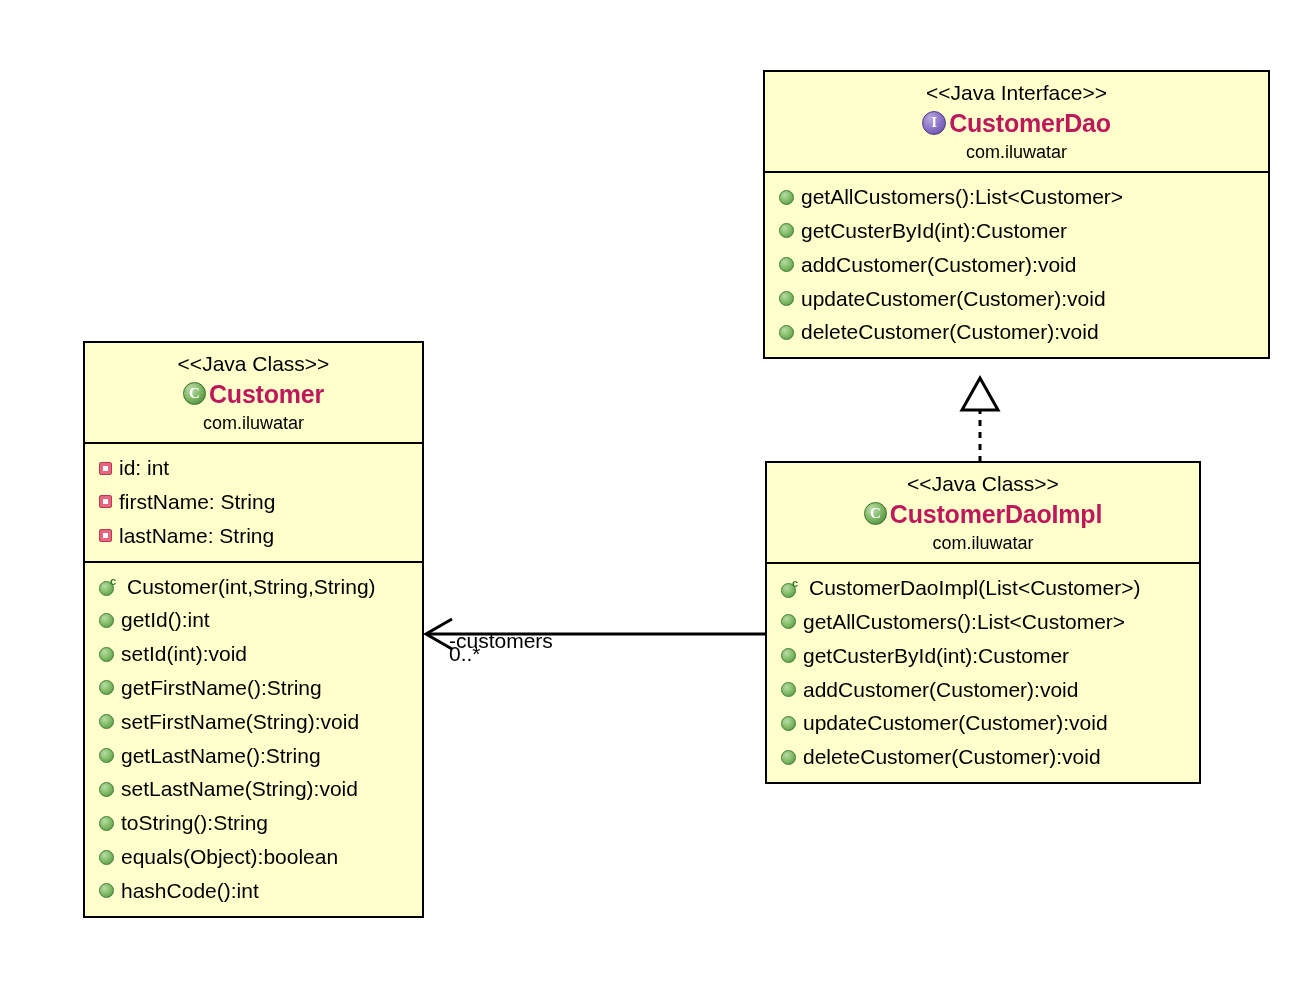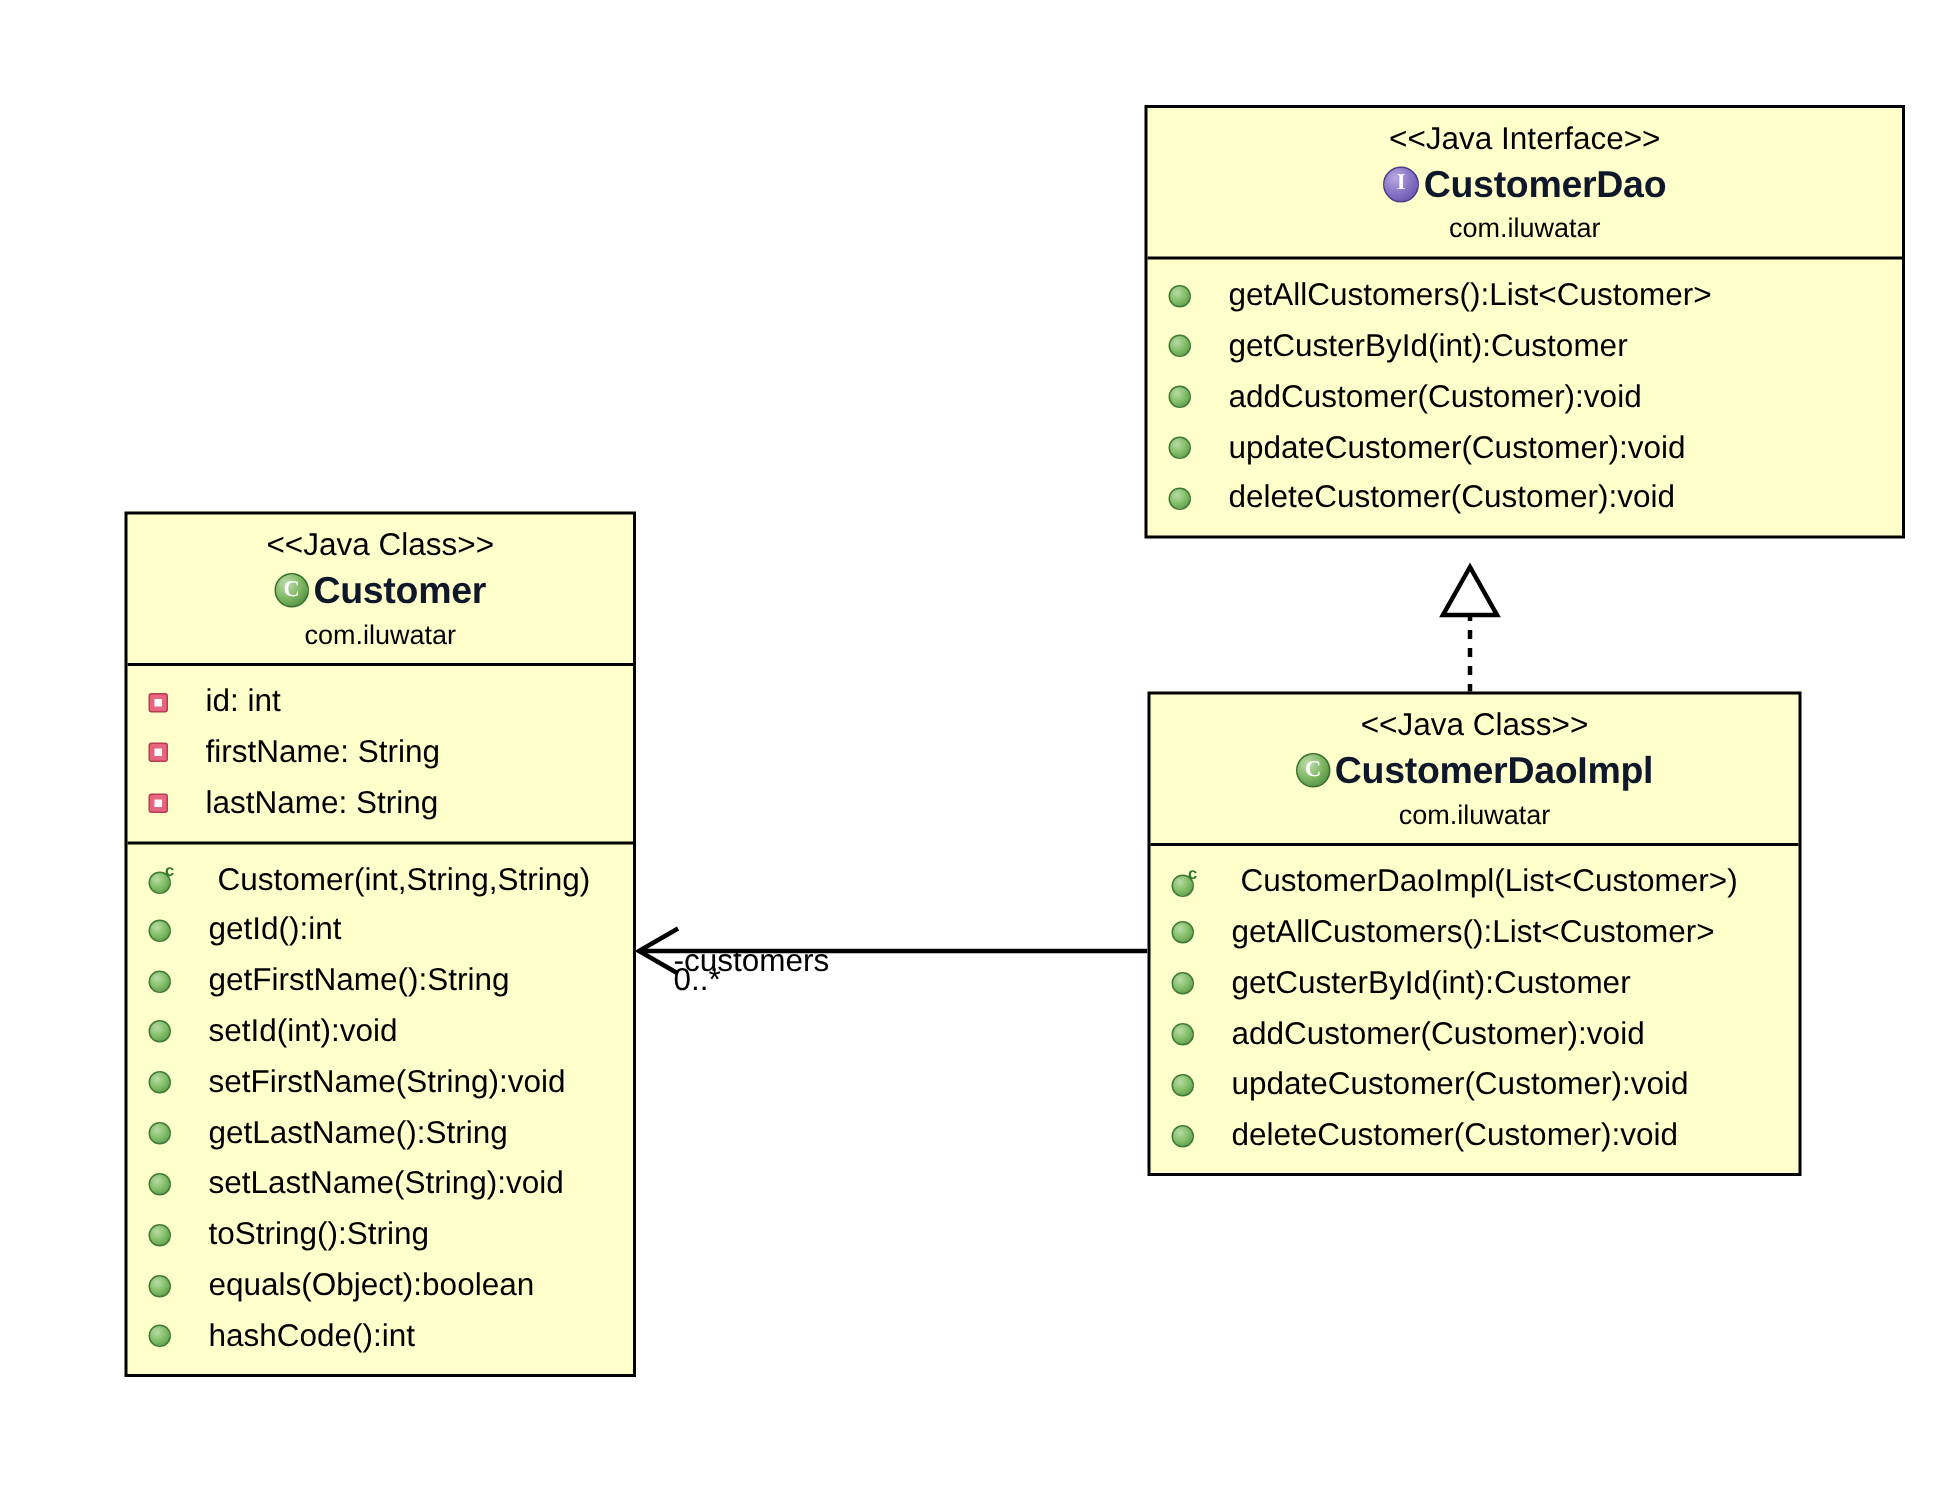--- a/index.html
+++ b/index.html
@@ -47,42 +47,42 @@
     display: flex;
     align-items: center;
     justify-content: center;
     gap: 3px;
     line-height: 1.2;
     margin-top: 1px;
   }
   .class-title {
     font-size: 25px;
     font-weight: bold;
-    color: #0f172a;
+    color: #be185d;
     white-space: nowrap;
     letter-spacing: -0.2px;
   }
 
   .package-name {
     font-size: 18px;
     color: #000000;
     line-height: 1.35;
     margin-top: 2px;
     white-space: nowrap;
   }
 
   .uml-section {
     padding: 7px 0 8px 0;
   }
   .uml-section.bordered { border-top: 2px solid #000000; }
 
   .member-row {
     display: flex;
     align-items: center;
-    gap: 25px;
+    gap: 7px;
     padding: 2px 10px 2px 14px;
     font-size: 21px;
     color: #000000;
     line-height: 1.42;
     white-space: nowrap;
   }
   .member-label { color: #000000; }
 
   
   .icon {
@@ -277,25 +277,25 @@
             <span class="badge">c</span>
         </span>
         <span class="member-label">Customer(int,String,String)</span>
       </div>
       <div class="member-row">
         <span class="icon icon-public-method"></span>
         <span class="member-label">getId():int</span>
       </div>
       <div class="member-row">
         <span class="icon icon-public-method"></span>
+        <span class="member-label">setId(int):void</span>
+      </div>
+      <div class="member-row">
+        <span class="icon icon-public-method"></span>
         <span class="member-label">getFirstName():String</span>
-      </div>
-      <div class="member-row">
-        <span class="icon icon-public-method"></span>
-        <span class="member-label">setId(int):void</span>
       </div>
       <div class="member-row">
         <span class="icon icon-public-method"></span>
         <span class="member-label">setFirstName(String):void</span>
       </div>
       <div class="member-row">
         <span class="icon icon-public-method"></span>
         <span class="member-label">getLastName():String</span>
       </div>
       <div class="member-row">

